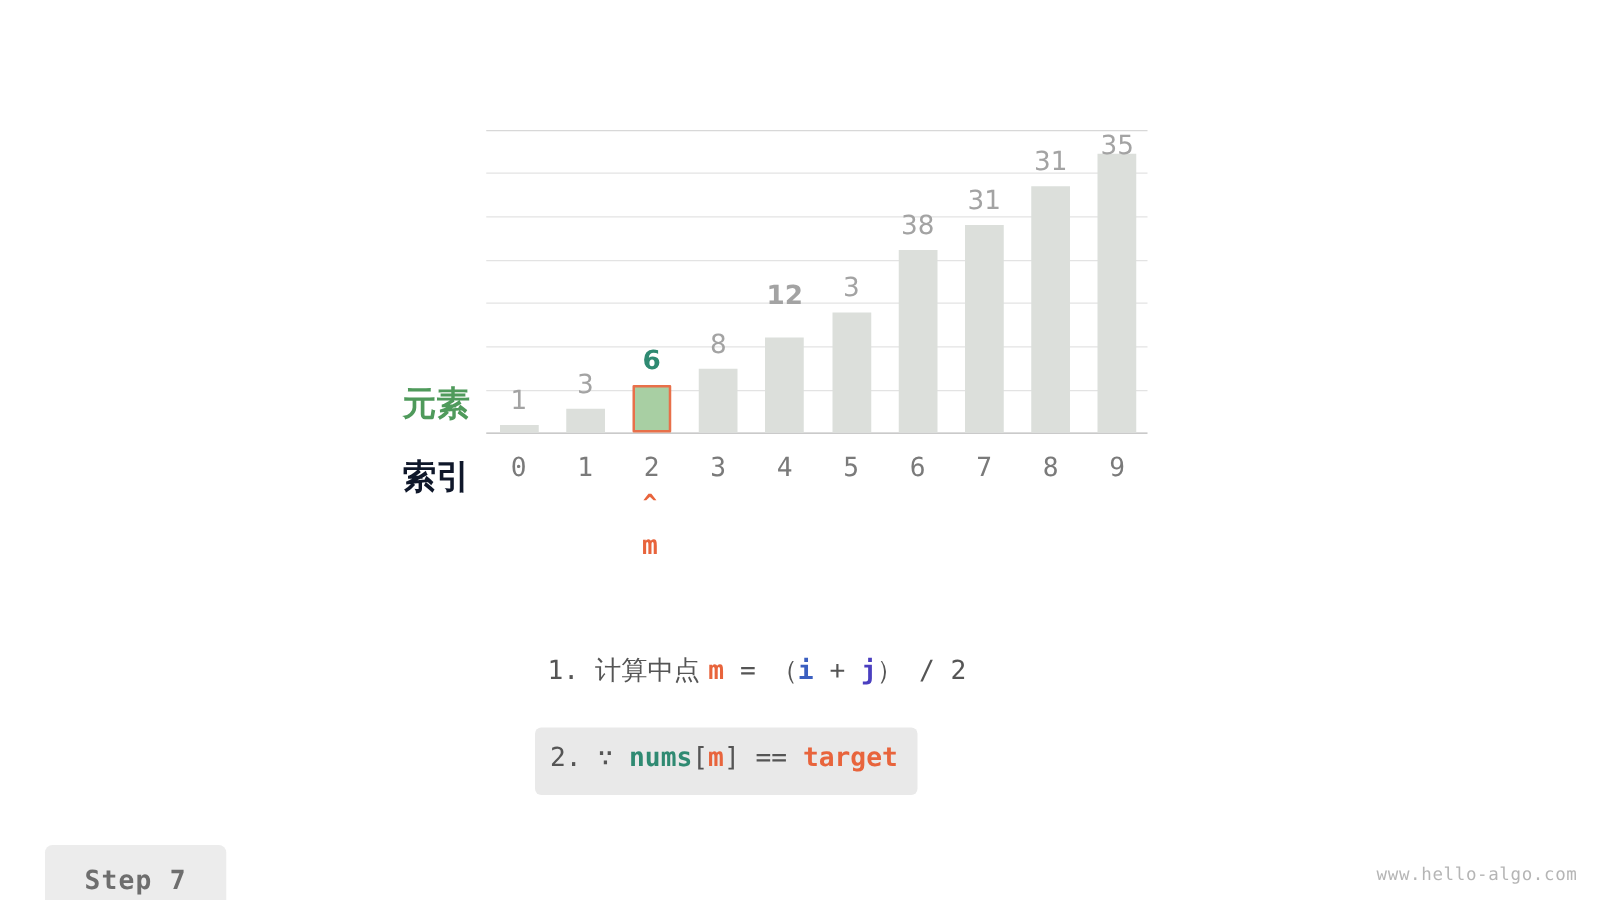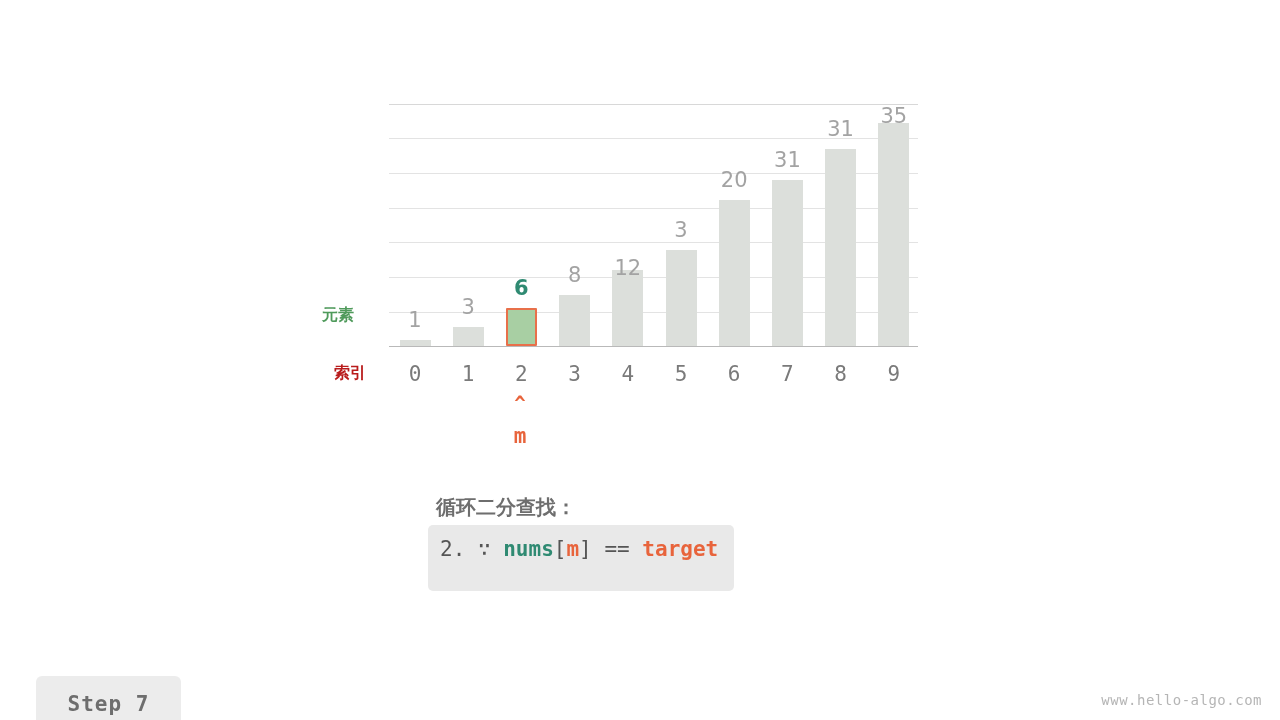--- a/index.html
+++ b/index.html
@@ -77,33 +77,33 @@
     position: absolute;
     width: 60px;
     text-align: center;
     font-size: 21px;
     color: #7a7a7a;
     font-family: "DejaVu Sans Mono", monospace;
     top: 362px;
   }
   .row-label {
     position: absolute;
-    font-size: 16px;
+    font-size: 27px;
     font-weight: bold;
     font-family: "DejaVu Sans", sans-serif;
   }
   #label-element {
     left: 322px;
     top: 305px;
     color: #4f9a5b;
   }
   #label-index {
-    left: 334px;
+    left: 322px;
     top: 363px;
-    color: #b91c1c;
+    color: #0f172a;
   }
 
   
   .pointer {
     position: absolute;
     width: 60px;
     text-align: center;
     color: #e8643c;
     font-family: "DejaVu Sans Mono", monospace;
   }
@@ -138,24 +138,24 @@
     font-size: 21px;
     color: #555555;
     font-family: "DejaVu Sans Mono", monospace;
     white-space: nowrap;
   }
   #line-1 {
     margin-top: 28px;
     margin-left: 10px;
   }
   #highlight-box {
-    margin-top: 4px;
+    margin-top: 32px;
     background: #e9e9e9;
     border-radius: 5px;
-    padding: 12px 16px 30px 12px;
+    padding: 12px 16px 18px 12px;
     display: inline-block;
   }
   #line-2a { margin: 0; }
   #line-2b { margin: 8px 0 0 34px; }
 
   .tok-m { color: #e8643c; font-weight: bold; }
   .tok-i { color: #3b5fc0; font-weight: bold; }
   .tok-j { color: #4a3fc0; font-weight: bold; }
   .tok-nums { color: #2f8a72; font-weight: bold; }
   .tok-target { color: #e8643c; font-weight: bold; }
@@ -216,23 +216,23 @@
       <div class="bar" style="left: 382.9px; height: 166px;"></div>
       <div class="bar" style="left: 436.1px; height: 197px;"></div>
       <div class="bar" style="left: 489.3px; height: 223px;"></div>
     </div>
 </div>
 <div id="bar-values">
     <div class="bar-value" style="left: 385px; top: 308px;">1</div>
     <div class="bar-value" style="left: 438.2px; top: 295px;">3</div>
     <div class="bar-value highlight" style="left: 491.4px; top: 276px;">6</div>
     <div class="bar-value" style="left: 544.6px; top: 263px;">8</div>
-    <div class="bar-value" style="left: 597.8px; top: 256px;">12</div>
+    <div class="bar-value" style="left: 597.8px; top: 224px; font-weight: bold;">12</div>
     <div class="bar-value" style="left: 651px; top: 218px;">3</div>
-    <div class="bar-value" style="left: 704.2px; top: 168px;">20</div>
+    <div class="bar-value" style="left: 704.2px; top: 168px;">38</div>
     <div class="bar-value" style="left: 757.4px; top: 148px;">31</div>
     <div class="bar-value" style="left: 810.6px; top: 117px;">31</div>
     <div class="bar-value" style="left: 863.8px; top: 91px; margin-top: 13px;">35</div>
   </div>
 
 <div class="row-label" id="label-element">元素</div>
 <div class="row-label" id="label-index">索引</div>
 <div id="index-labels">
     <div class="index-label" style="left: 385px;">0</div>
     <div class="index-label" style="left: 438.2px;">1</div>
@@ -243,22 +243,24 @@
     <div class="index-label" style="left: 704.2px;">6</div>
     <div class="index-label" style="left: 757.4px;">7</div>
     <div class="index-label" style="left: 810.6px;">8</div>
     <div class="index-label" style="left: 863.8px;">9</div>
   </div>
 
 <div class="pointer" id="pointer-caret-m">^</div>
 <div class="pointer" id="pointer-name-m">m</div>
 
 <div id="caption-block">
-  <div id="caption-title">循环二分查找：</div>
-
+
+  <div class="step-line" id="line-1">
+    <span class="tok-plain">1. </span><span class="tok-plain cjk">计算中点 </span><span class="tok-m">m</span><span class="tok-plain"> = （</span><span class="tok-i">i</span><span class="tok-plain"> + </span><span class="tok-j">j</span><span class="tok-plain">） / 2</span>
+  </div>
 
   <div id="highlight-box">
     <div class="step-line" id="line-2a">
       <span class="tok-plain">2. ∵ </span><span class="tok-nums">nums</span><span class="tok-plain">[</span><span class="tok-m">m</span><span class="tok-plain">]</span><span class="tok-plain"> == </span><span class="tok-target">target</span>
     </div>
   </div>
 </div>
 
 <div id="step-badge">Step 7</div>
 

